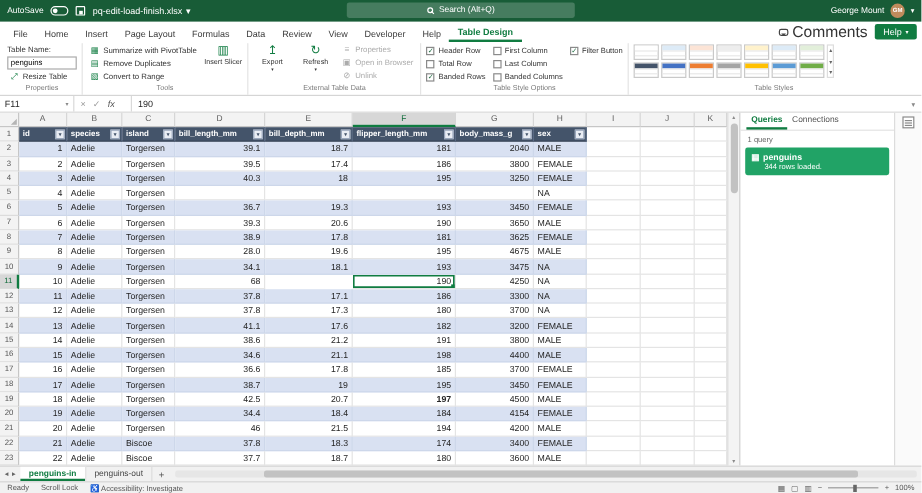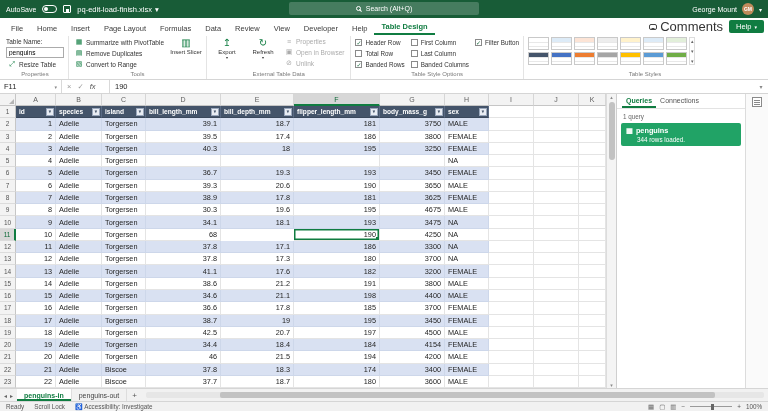--- a/index.html
+++ b/index.html
@@ -461,21 +461,21 @@
             <div class="cell" style="flex: 0 0 27px;"></div>
           </div>
           <div class="grow">
             <div class="rowhead">2</div>
             <div class="cell num band" style="flex: 0 0 40px;">1</div>
             <div class="cell band" style="flex: 0 0 46px;">Adelie</div>
             <div class="cell band" style="flex: 0 0 44px;">Torgersen</div>
             <div class="cell num band" style="flex: 0 0 75px;">39.1</div>
             <div class="cell num band" style="flex: 0 0 73px;">18.7</div>
             <div class="cell num band" style="flex: 0 0 86px;">181</div>
-            <div class="cell num band" style="flex: 0 0 65px;">3750</div>
+            <div class="cell num band" style="flex: 0 0 65px;">2040</div>
             <div class="cell band" style="flex: 0 0 44px;">MALE</div>
             <div class="cell" style="flex: 0 0 45px;"></div>
             <div class="cell" style="flex: 0 0 45px;"></div>
             <div class="cell" style="flex: 0 0 27px;"></div>
           </div>
           <div class="grow">
             <div class="rowhead">3</div>
             <div class="cell num" style="flex: 0 0 40px;">2</div>
             <div class="cell" style="flex: 0 0 46px;">Adelie</div>
             <div class="cell" style="flex: 0 0 44px;">Torgersen</div>
@@ -556,21 +556,21 @@
             <div class="cell band" style="flex: 0 0 44px;">FEMALE</div>
             <div class="cell" style="flex: 0 0 45px;"></div>
             <div class="cell" style="flex: 0 0 45px;"></div>
             <div class="cell" style="flex: 0 0 27px;"></div>
           </div>
           <div class="grow">
             <div class="rowhead">9</div>
             <div class="cell num" style="flex: 0 0 40px;">8</div>
             <div class="cell" style="flex: 0 0 46px;">Adelie</div>
             <div class="cell" style="flex: 0 0 44px;">Torgersen</div>
-            <div class="cell num" style="flex: 0 0 75px;">30.3</div>
+            <div class="cell num" style="flex: 0 0 75px;">28.0</div>
             <div class="cell num" style="flex: 0 0 73px;">19.6</div>
             <div class="cell num" style="flex: 0 0 86px;">195</div>
             <div class="cell num" style="flex: 0 0 65px;">4675</div>
             <div class="cell" style="flex: 0 0 44px;">MALE</div>
             <div class="cell" style="flex: 0 0 45px;"></div>
             <div class="cell" style="flex: 0 0 45px;"></div>
             <div class="cell" style="flex: 0 0 27px;"></div>
           </div>
           <div class="grow">
             <div class="rowhead">10</div>
@@ -698,21 +698,21 @@
             <div class="cell" style="flex: 0 0 45px;"></div>
             <div class="cell" style="flex: 0 0 27px;"></div>
           </div>
           <div class="grow">
             <div class="rowhead">19</div>
             <div class="cell num" style="flex: 0 0 40px;">18</div>
             <div class="cell" style="flex: 0 0 46px;">Adelie</div>
             <div class="cell" style="flex: 0 0 44px;">Torgersen</div>
             <div class="cell num" style="flex: 0 0 75px;">42.5</div>
             <div class="cell num" style="flex: 0 0 73px;">20.7</div>
-            <div class="cell num" style="flex: 0 0 86px;">197</div>
+            <div class="cell num" style="flex: 0 0 86px; font-weight: bold;">197</div>
             <div class="cell num" style="flex: 0 0 65px;">4500</div>
             <div class="cell" style="flex: 0 0 44px;">MALE</div>
             <div class="cell" style="flex: 0 0 45px;"></div>
             <div class="cell" style="flex: 0 0 45px;"></div>
             <div class="cell" style="flex: 0 0 27px;"></div>
           </div>
           <div class="grow">
             <div class="rowhead">20</div>
             <div class="cell num band" style="flex: 0 0 40px;">19</div>
             <div class="cell band" style="flex: 0 0 46px;">Adelie</div>

